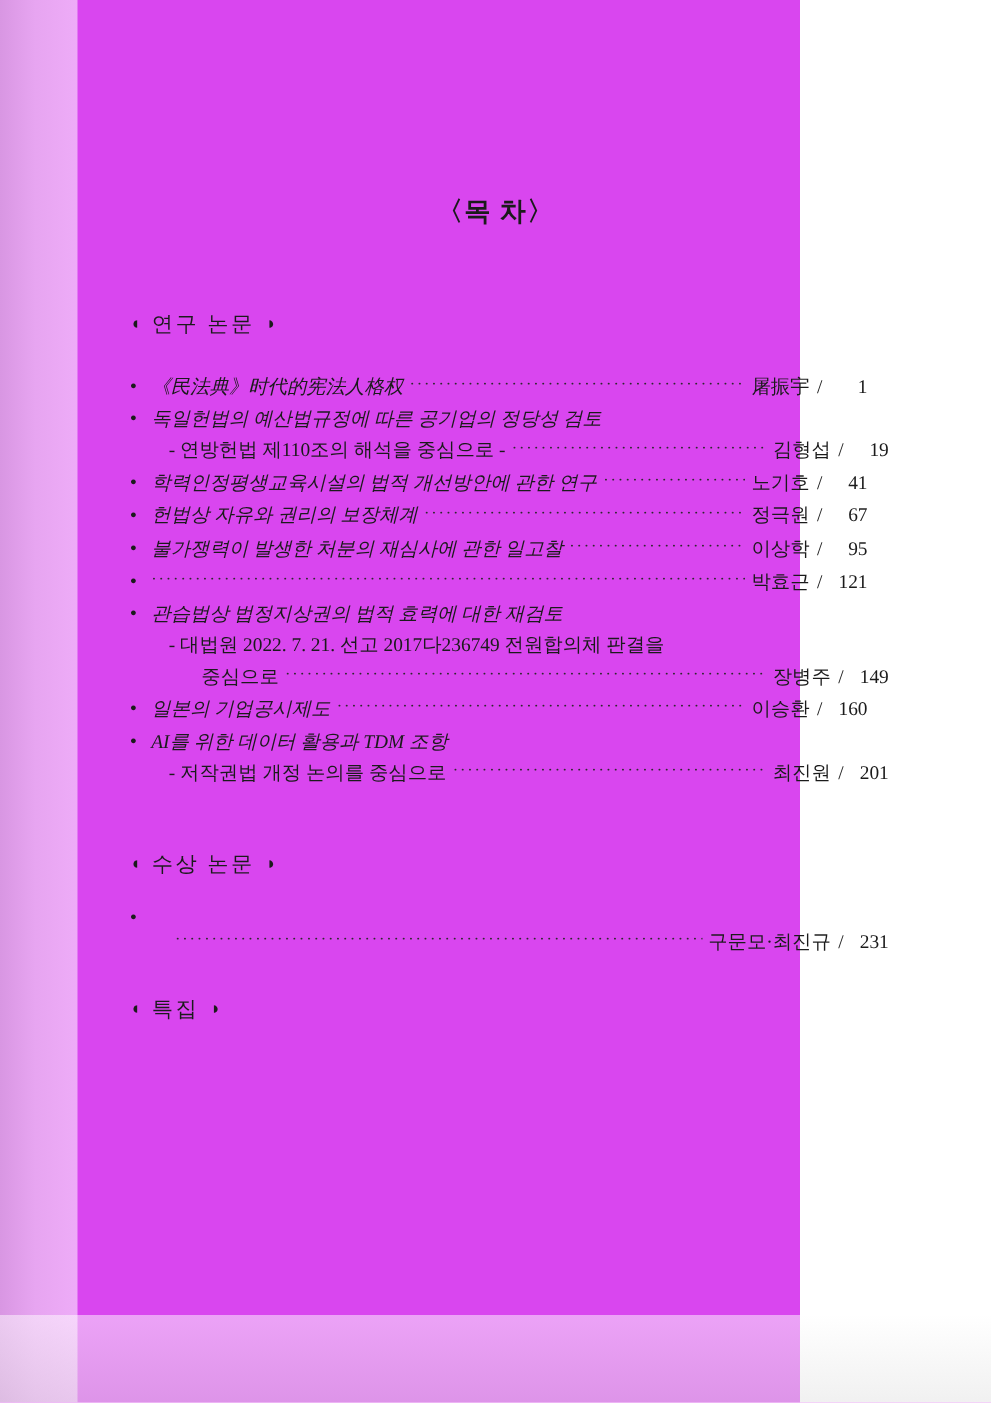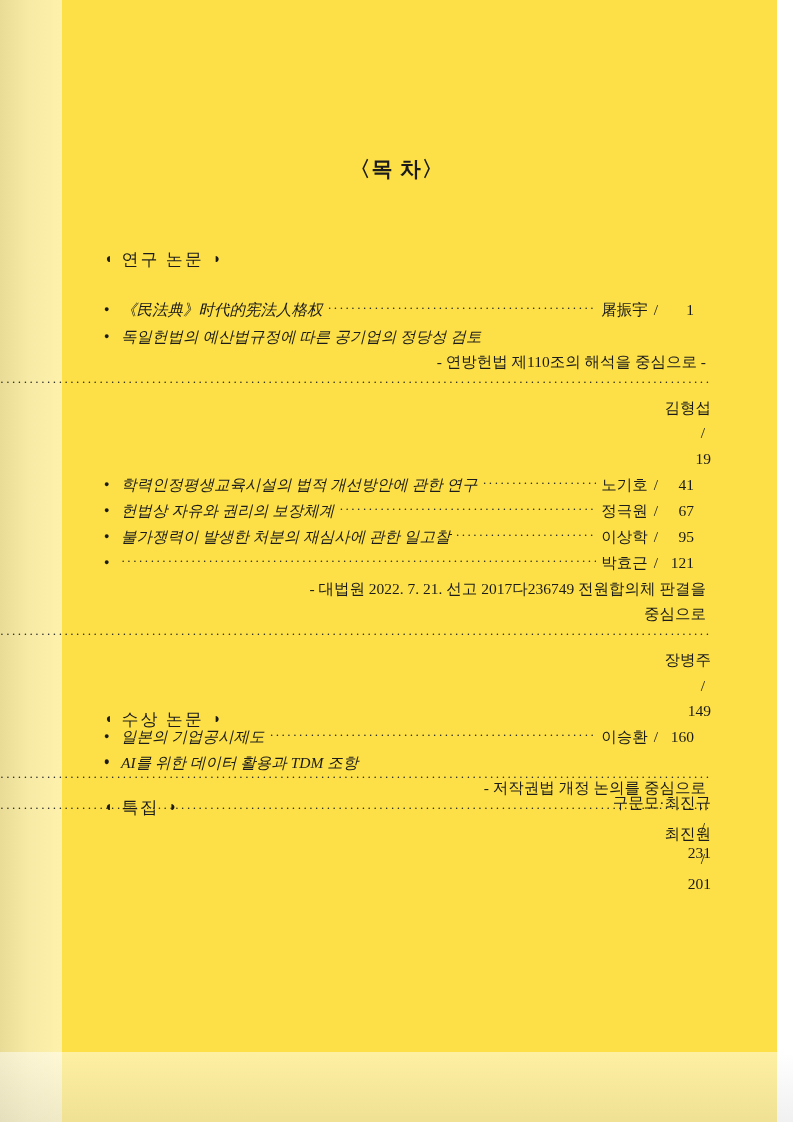--- a/index.html
+++ b/index.html
@@ -11,23 +11,23 @@
     width: 793px;
     height: 1122px;
     font-family: "Liberation Serif", "DejaVu Serif", serif;
     color: #1b1b1b;
     position: relative;
     overflow: hidden;
   }
   .page {
     position: absolute;
     left: 0; top: 0;
-    width: 777px;
+    width: 640px;
     height: 1122px;
-    background: #fde047;
+    background: #d946ef;
   }
   
   .scan-edge-left {
     position: absolute;
     left: 0; top: 0;
     width: 62px; height: 1122px;
     background: linear-gradient(to right, #d8d8d8 0%, #f2f2f2 45%, #ffffff 100%);
     opacity: .55;
     pointer-events: none;
   }
@@ -129,25 +129,24 @@
     flex: 0 0 auto;
     min-width: 30px;
     text-align: right;
   }
   .sep {
     flex: 0 0 auto;
     padding: 0 6px;
   }
   .subline {
     display: flex;
-    align-items: flex-end;
+    align-items: center;
     width: 100%;
     white-space: nowrap;
     padding-left: 17px;
-    flex-direction: column;
   }
   .sub-indent {
     flex: 0 0 auto;
     padding-right: 5px;
     padding-left: 14px;
   }
   .sub-indent2 {
     flex: 0 0 auto;
     padding-right: 5px;
     padding-left: 40px;
@@ -232,20 +231,24 @@
         <div class="entry-line">
           <span class="bullet"></span>
           <span class="leader"></span>
           <span class="author">박효근</span>
           <span class="sep">/</span>
           <span class="pagenum">121</span>
         </div>
       </div>
 
       <div class="entry">
+        <div class="entry-line">
+          <span class="bullet"></span>
+          <span class="etitle">관습법상 법정지상권의 법적 효력에 대한 재검토</span>
+        </div>
         <div class="subline">
           <span class="sub-indent">- 대법원 2022. 7. 21. 선고 2017다236749 전원합의체 판결을</span>
         </div>
         <div class="subline">
           <span class="sub-indent2">중심으로</span>
           <span class="leader"></span>
           <span class="author">장병주</span>
           <span class="sep">/</span>
           <span class="pagenum">149</span>
         </div>
@@ -270,21 +273,21 @@
         <div class="subline">
           <span class="sub-indent">- 저작권법 개정 논의를 중심으로</span>
           <span class="leader"></span>
           <span class="author">최진원</span>
           <span class="sep">/</span>
           <span class="pagenum">201</span>
         </div>
       </div>
     </div>
 
-    <div class="section" style="top: 708px;">
+    <div class="section" style="top: 680px;">
       <div class="section-header">
         <span class="deco deco-left">◖</span><span>수상 논문</span><span class="deco deco-right">◗</span>
       </div>
 
       <div class="entry">
         <div class="entry-line">
           <span class="bullet"></span>
         </div>
         <div class="subline">
           <span class="sub-indent"></span>

